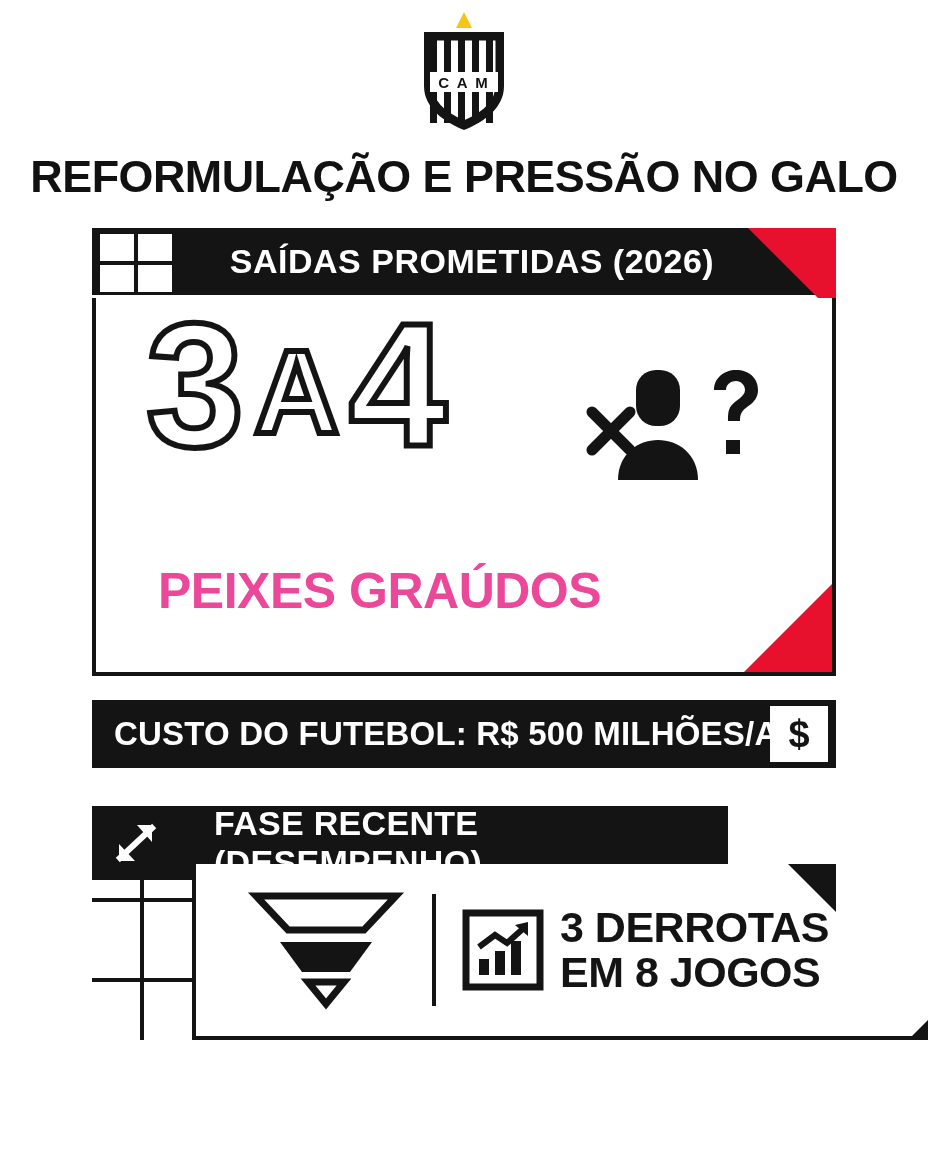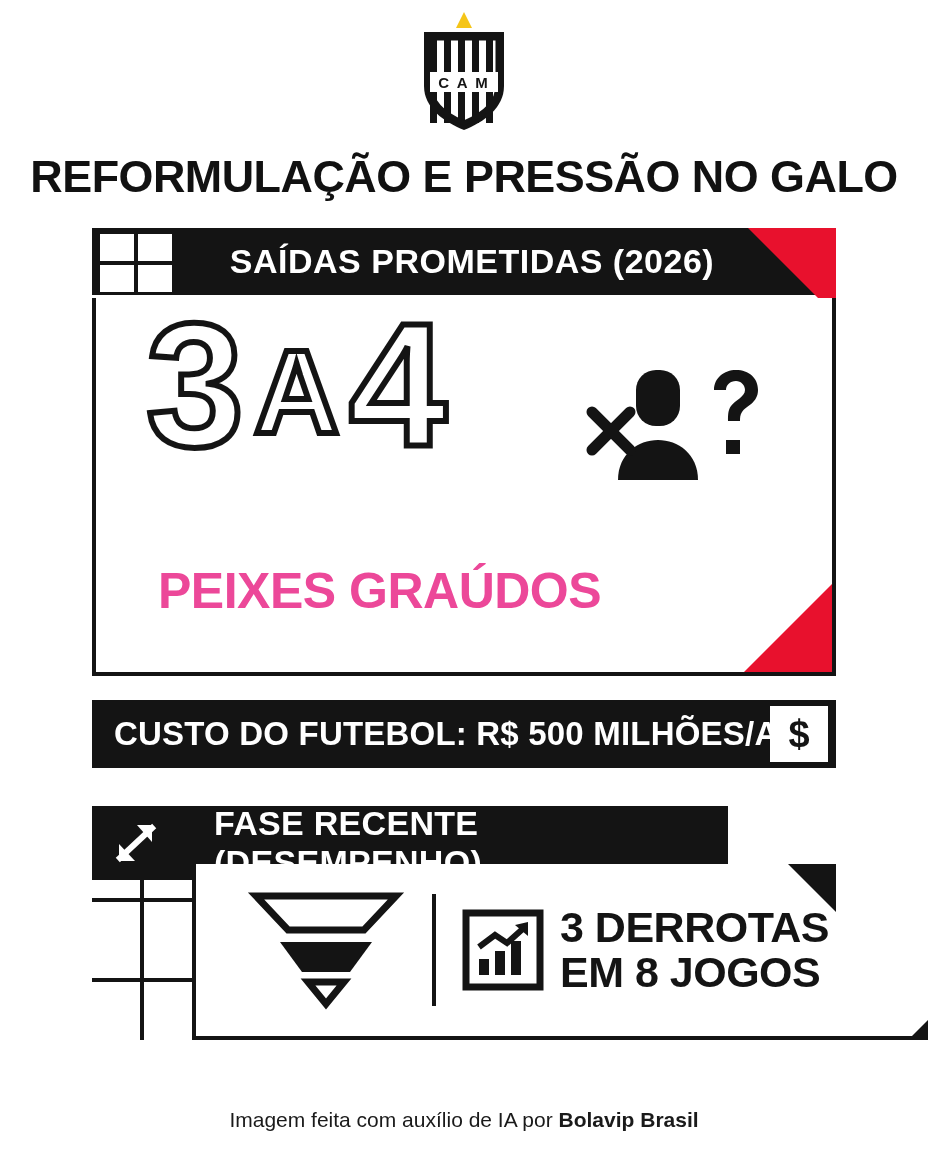--- a/index.html
+++ b/index.html
@@ -383,17 +383,14 @@
         </svg>
       </div>
       <div class="derrotas">
         <div>3 DERROTAS</div>
         <div>EM 8 JOGOS</div>
       </div>
       <div class="black-corner-br"></div>
     </div>
   </div>
 
-  <div class="footer">
-    <span>Imagem feita com auxílio de IA por </span><b>Bolavip Brasil</b>
-  </div>
 
 </div>
 
 </body></html>

